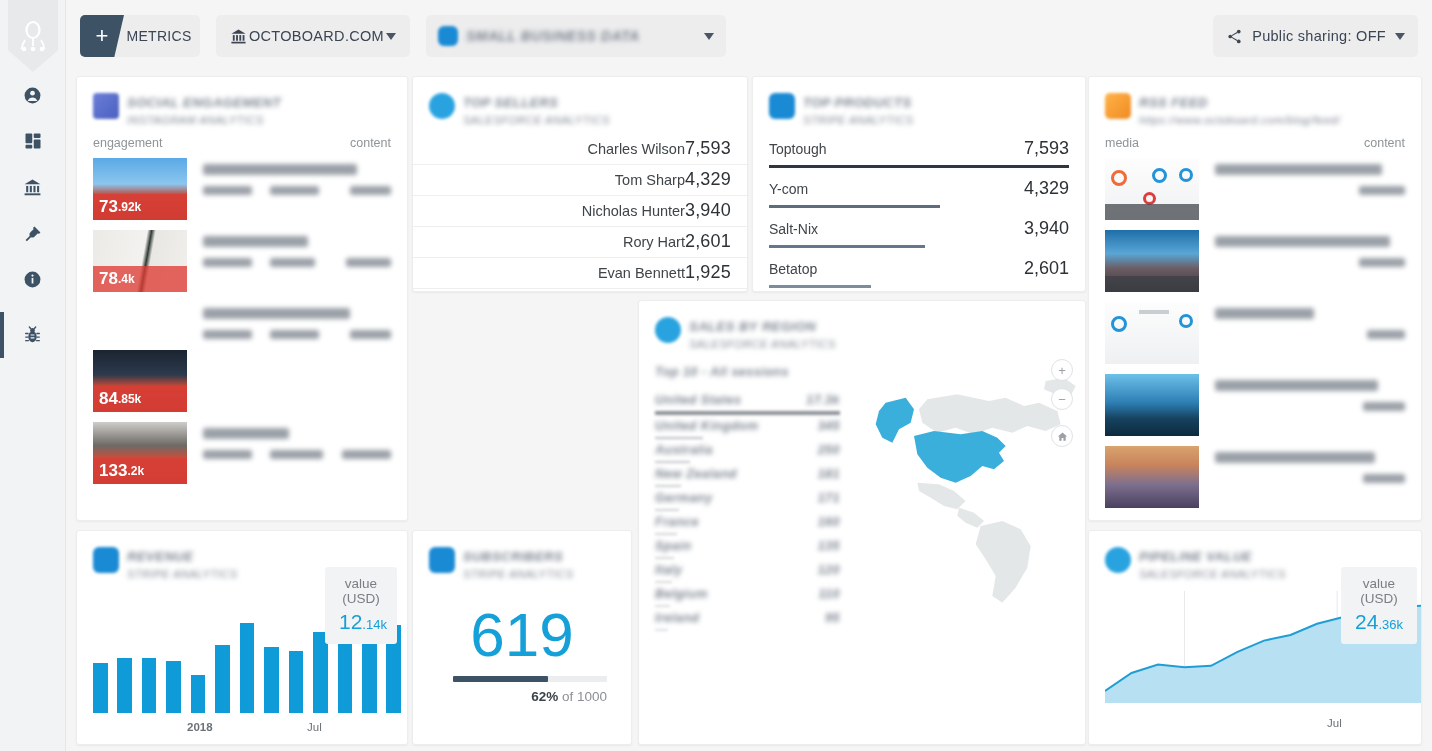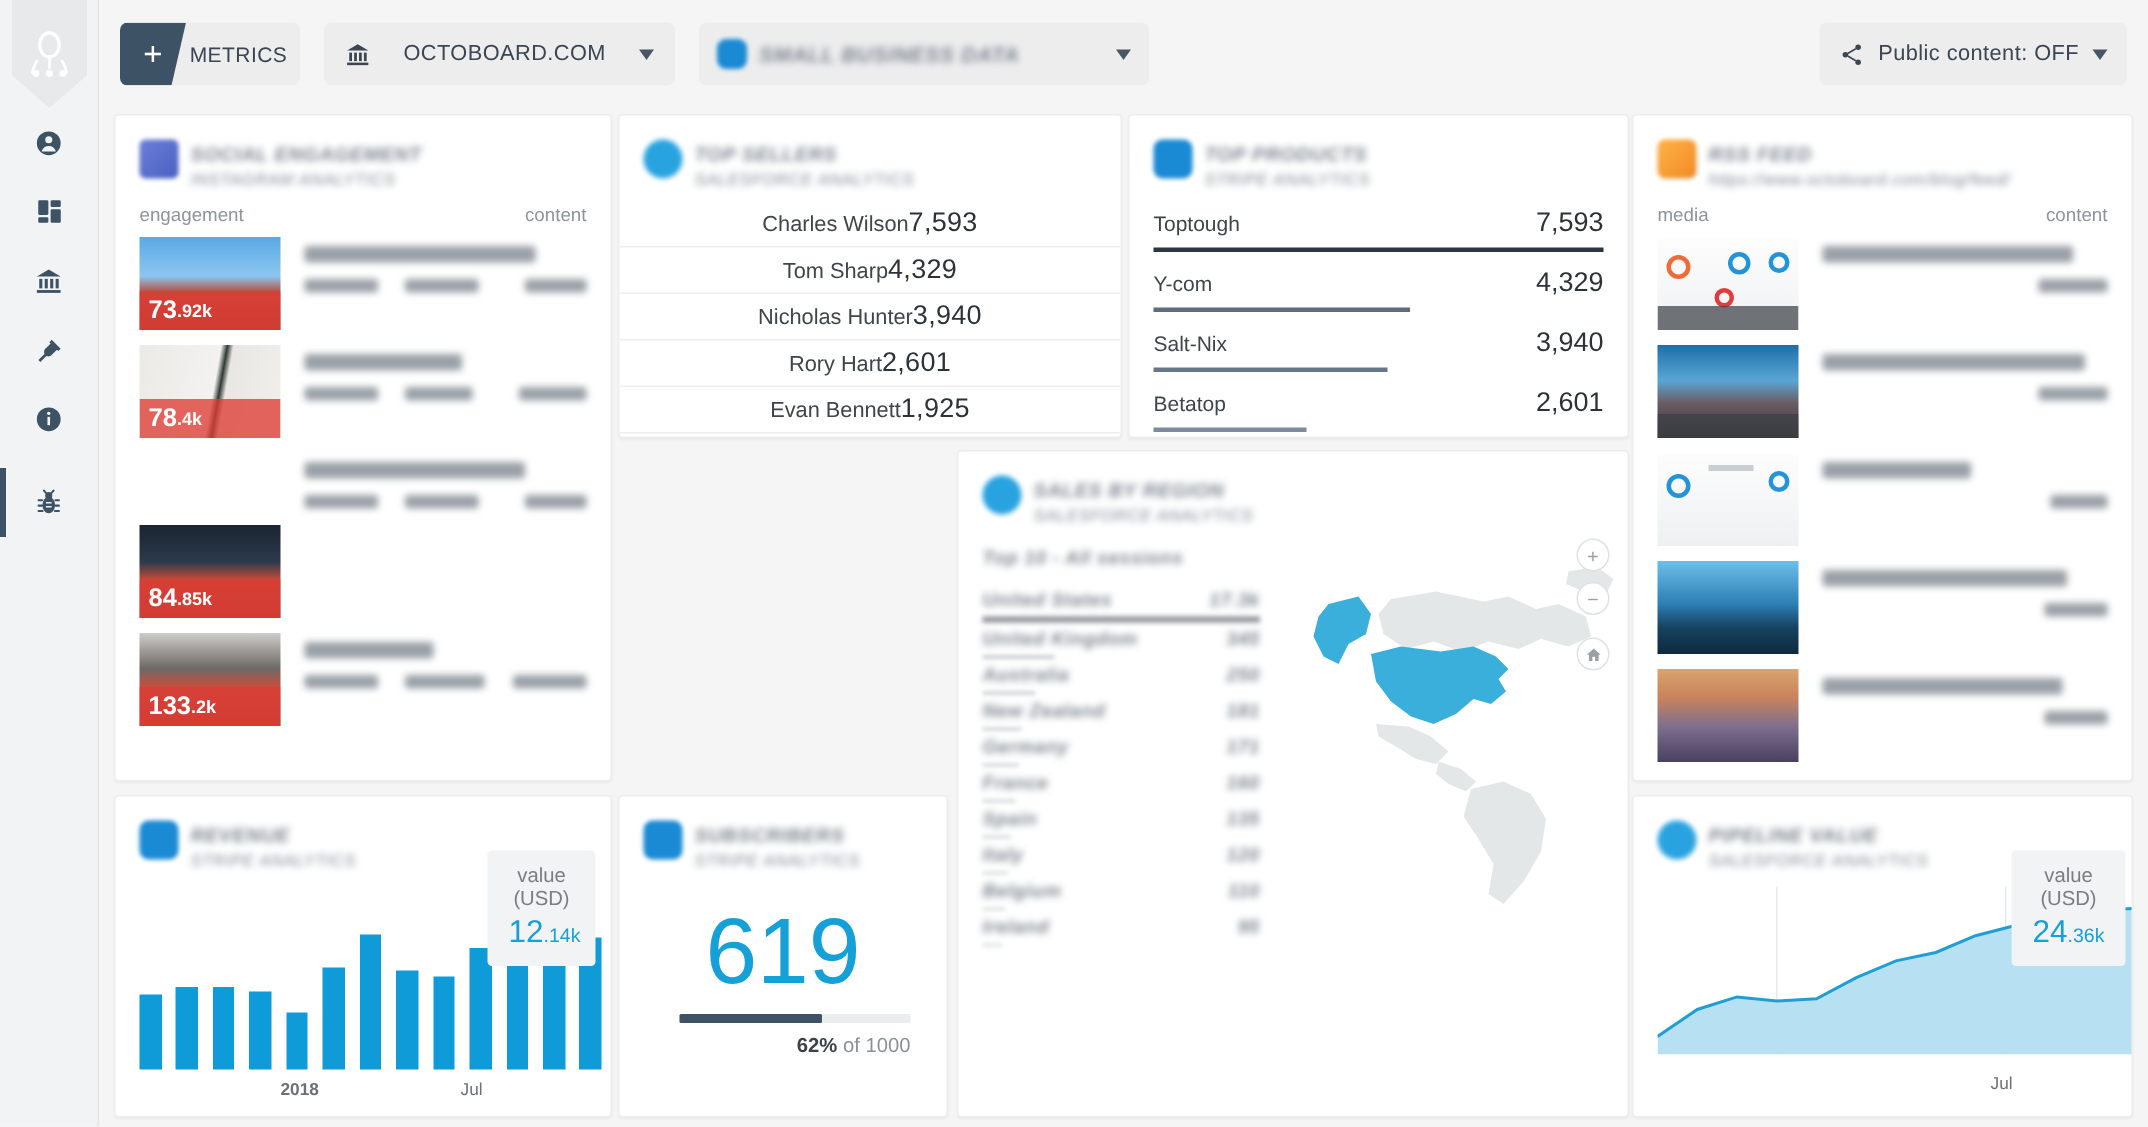--- a/index.html
+++ b/index.html
@@ -44,21 +44,21 @@
     font-size: 14.5px; color: #3b4553; letter-spacing: .3px;
   }
   #metrics-btn { width: 120px; margin-left: 0; overflow: hidden; position: relative; }
   #metrics-plus {
     width: 44px; height: 42px; background: #3e5266; color: #fff;
     display: flex; align-items: center; justify-content: center;
     font-size: 22px; font-weight: 300;
     clip-path: polygon(0 0, 100% 0, 78% 100%, 0 100%);
   }
   #metrics-label { flex: 1; text-align: center; padding-right: 6px; font-size: 14px; }
-  #octo-btn { margin-left: 16px; padding: 0 14px; gap: 22px; }
+  #octo-btn { margin-left: 16px; padding: 0 14px; gap: 2px; }
   #property-btn {
     margin-left: 16px; width: 300px; padding: 0 12px;
     justify-content: space-between;
   }
   #share-btn { margin-left: auto; padding: 0 13px; gap: 9px; }
   .caret {
     width: 0; height: 0; border-left: 5.5px solid transparent;
     border-right: 5.5px solid transparent; border-top: 7px solid #4a5565;
   }
   .blur-text { filter: blur(2.6px); color: #7c848f; font-style: italic; font-weight: 700; letter-spacing: .5px; }
@@ -95,21 +95,21 @@
     font-size: 17px; font-weight: 700;
   }
   .soc-val .suf { font-size: 12px; font-weight: 700; }
   .soc-lines { flex: 1; padding-top: 6px; }
   .soc-l1 { height: 11px; margin-bottom: 11px; }
   .soc-l2 { height: 9px; display: flex; gap: 18px; }
   .bl { background: #9aa0a7; filter: blur(2.4px); border-radius: 2px; }
   .dots { display: flex; justify-content: center; gap: 16px; padding: 9px 0 12px 0; }
   
   .list-row {
-    display: flex; justify-content: center; align-items: baseline;
+    display: flex; justify-content: flex-end; align-items: baseline;
     padding: 4px 16px 5px 16px; border-bottom: 1px solid #eeeeef;
     margin: 0 0px;
   }
   .list-name { font-size: 14.5px; color: #3f4549; }
   .list-val { font-size: 18px; color: #2d3237; letter-spacing: .2px; }
   .pager { display: flex; align-items: center; justify-content: flex-end; gap: 9px; padding: 12px 16px 0 0; }
   
   .prod-row { padding: 4px 16px 0 16px; }
   .prod-line { display: flex; justify-content: space-between; align-items: baseline; }
   .prod-name { font-size: 14px; color: #3f4549; }
@@ -243,21 +243,21 @@
     <span class="caret"></span>
   </div>
 
   <div class="btn" id="share-btn">
     <svg width="17" height="17" viewBox="0 0 24 24" fill="#3b4553">
       <circle cx="18" cy="5" r="2.6"></circle>
         <circle cx="6" cy="12" r="2.6"></circle>
         <circle cx="18" cy="19" r="2.6"></circle>
       <path d="M8.2 10.8l7.6-4.4M8.2 13.2l7.6 4.4" stroke="#3b4553" stroke-width="1.5"></path>
     </svg>
-    <span>Public content: OFF</span>
+    <span>Public sharing: OFF</span>
     <span class="caret"></span>
   </div>
 </div>
 
 <div id="board">
 
   <div class="card" style="left:10px; top:4px; width:332px; height:445px;">
     <div class="card-head">
       <div class="card-logo logo-fb"></div>
       <div class="card-title-wrap">

